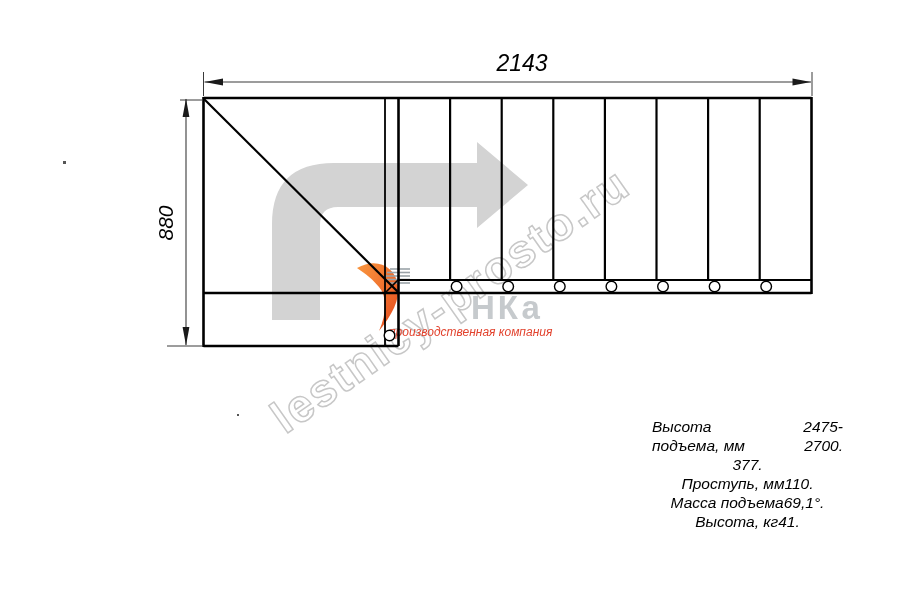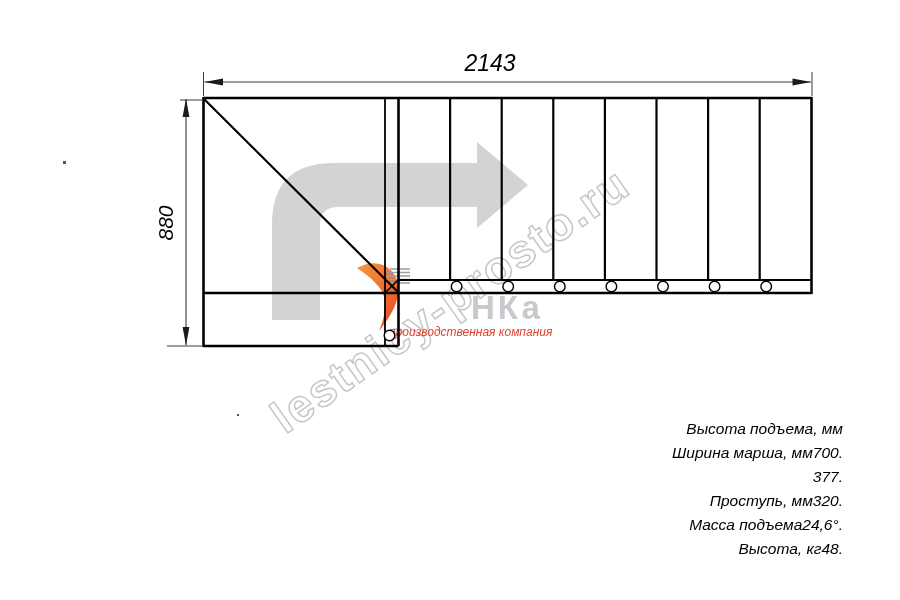--- a/index.html
+++ b/index.html
@@ -21,29 +21,29 @@
     font-size:33px;font-weight:600;letter-spacing:3px;
     color:#c6cacd;white-space:nowrap;
   }
   .wm-tagline{
     position:absolute;left:389px;top:325px;width:170px;
     font-size:12px;font-style:italic;color:#e2432e;white-space:nowrap;
   }
 
   
   .dim-text{position:absolute;color:#000;font-style:italic;white-space:nowrap;}
-  .dim-w{left:440px;top:50px;width:100px;text-align:center;font-size:23px;}
+  .dim-w{left:472px;top:50px;width:100px;text-align:center;font-size:23px;}
   .dim-h{left:126px;top:211px;width:80px;text-align:center;font-size:21px;transform:rotate(-90deg);}
 
   
   .specs{
     position:absolute;left:615px;top:417px;width:228px;
     font-size:15.5px;font-style:italic;color:#000;
   }
-  .spec-row{display:flex;justify-content:flex-end;line-height:24px;margin-left:37px;}
+  .spec-row{display:flex;justify-content:center;line-height:19px;margin-left:37px;}
   .spec-label{text-align:left;}
   .spec-value{text-align:right;}
 </style>
 </head>
 <body>
 
 <div id="canvas">
 
   <div class="layer">
 
@@ -140,35 +140,32 @@
       <rect x="237" y="414" width="2" height="2"></rect>
     </g>
   </svg>
 
   <div class="dim-text dim-w">2143</div>
   <div class="dim-text dim-h">880</div>
 
   <div class="specs">
     <div class="spec-row">
       <span class="spec-label">Высота подъема, мм</span>
-    </div>
-    <div class="spec-row">
-      <span class="spec-label">Ширина марша, мм</span>
-      <span class="spec-value">700.</span>
+      <span class="spec-value">2475-2700.</span>
     </div>
     <div class="spec-row">
       <span class="spec-value">377.</span>
     </div>
     <div class="spec-row">
       <span class="spec-label">Проступь, мм</span>
-      <span class="spec-value">320.</span>
+      <span class="spec-value">110.</span>
     </div>
     <div class="spec-row">
       <span class="spec-label">Масса подъема</span>
-      <span class="spec-value">24,6°.</span>
+      <span class="spec-value">69,1°.</span>
     </div>
     <div class="spec-row">
       <span class="spec-label">Высота, кг</span>
-      <span class="spec-value">48.</span>
+      <span class="spec-value">41.</span>
     </div>
   </div>
 
 </div>
 
 </body></html>

